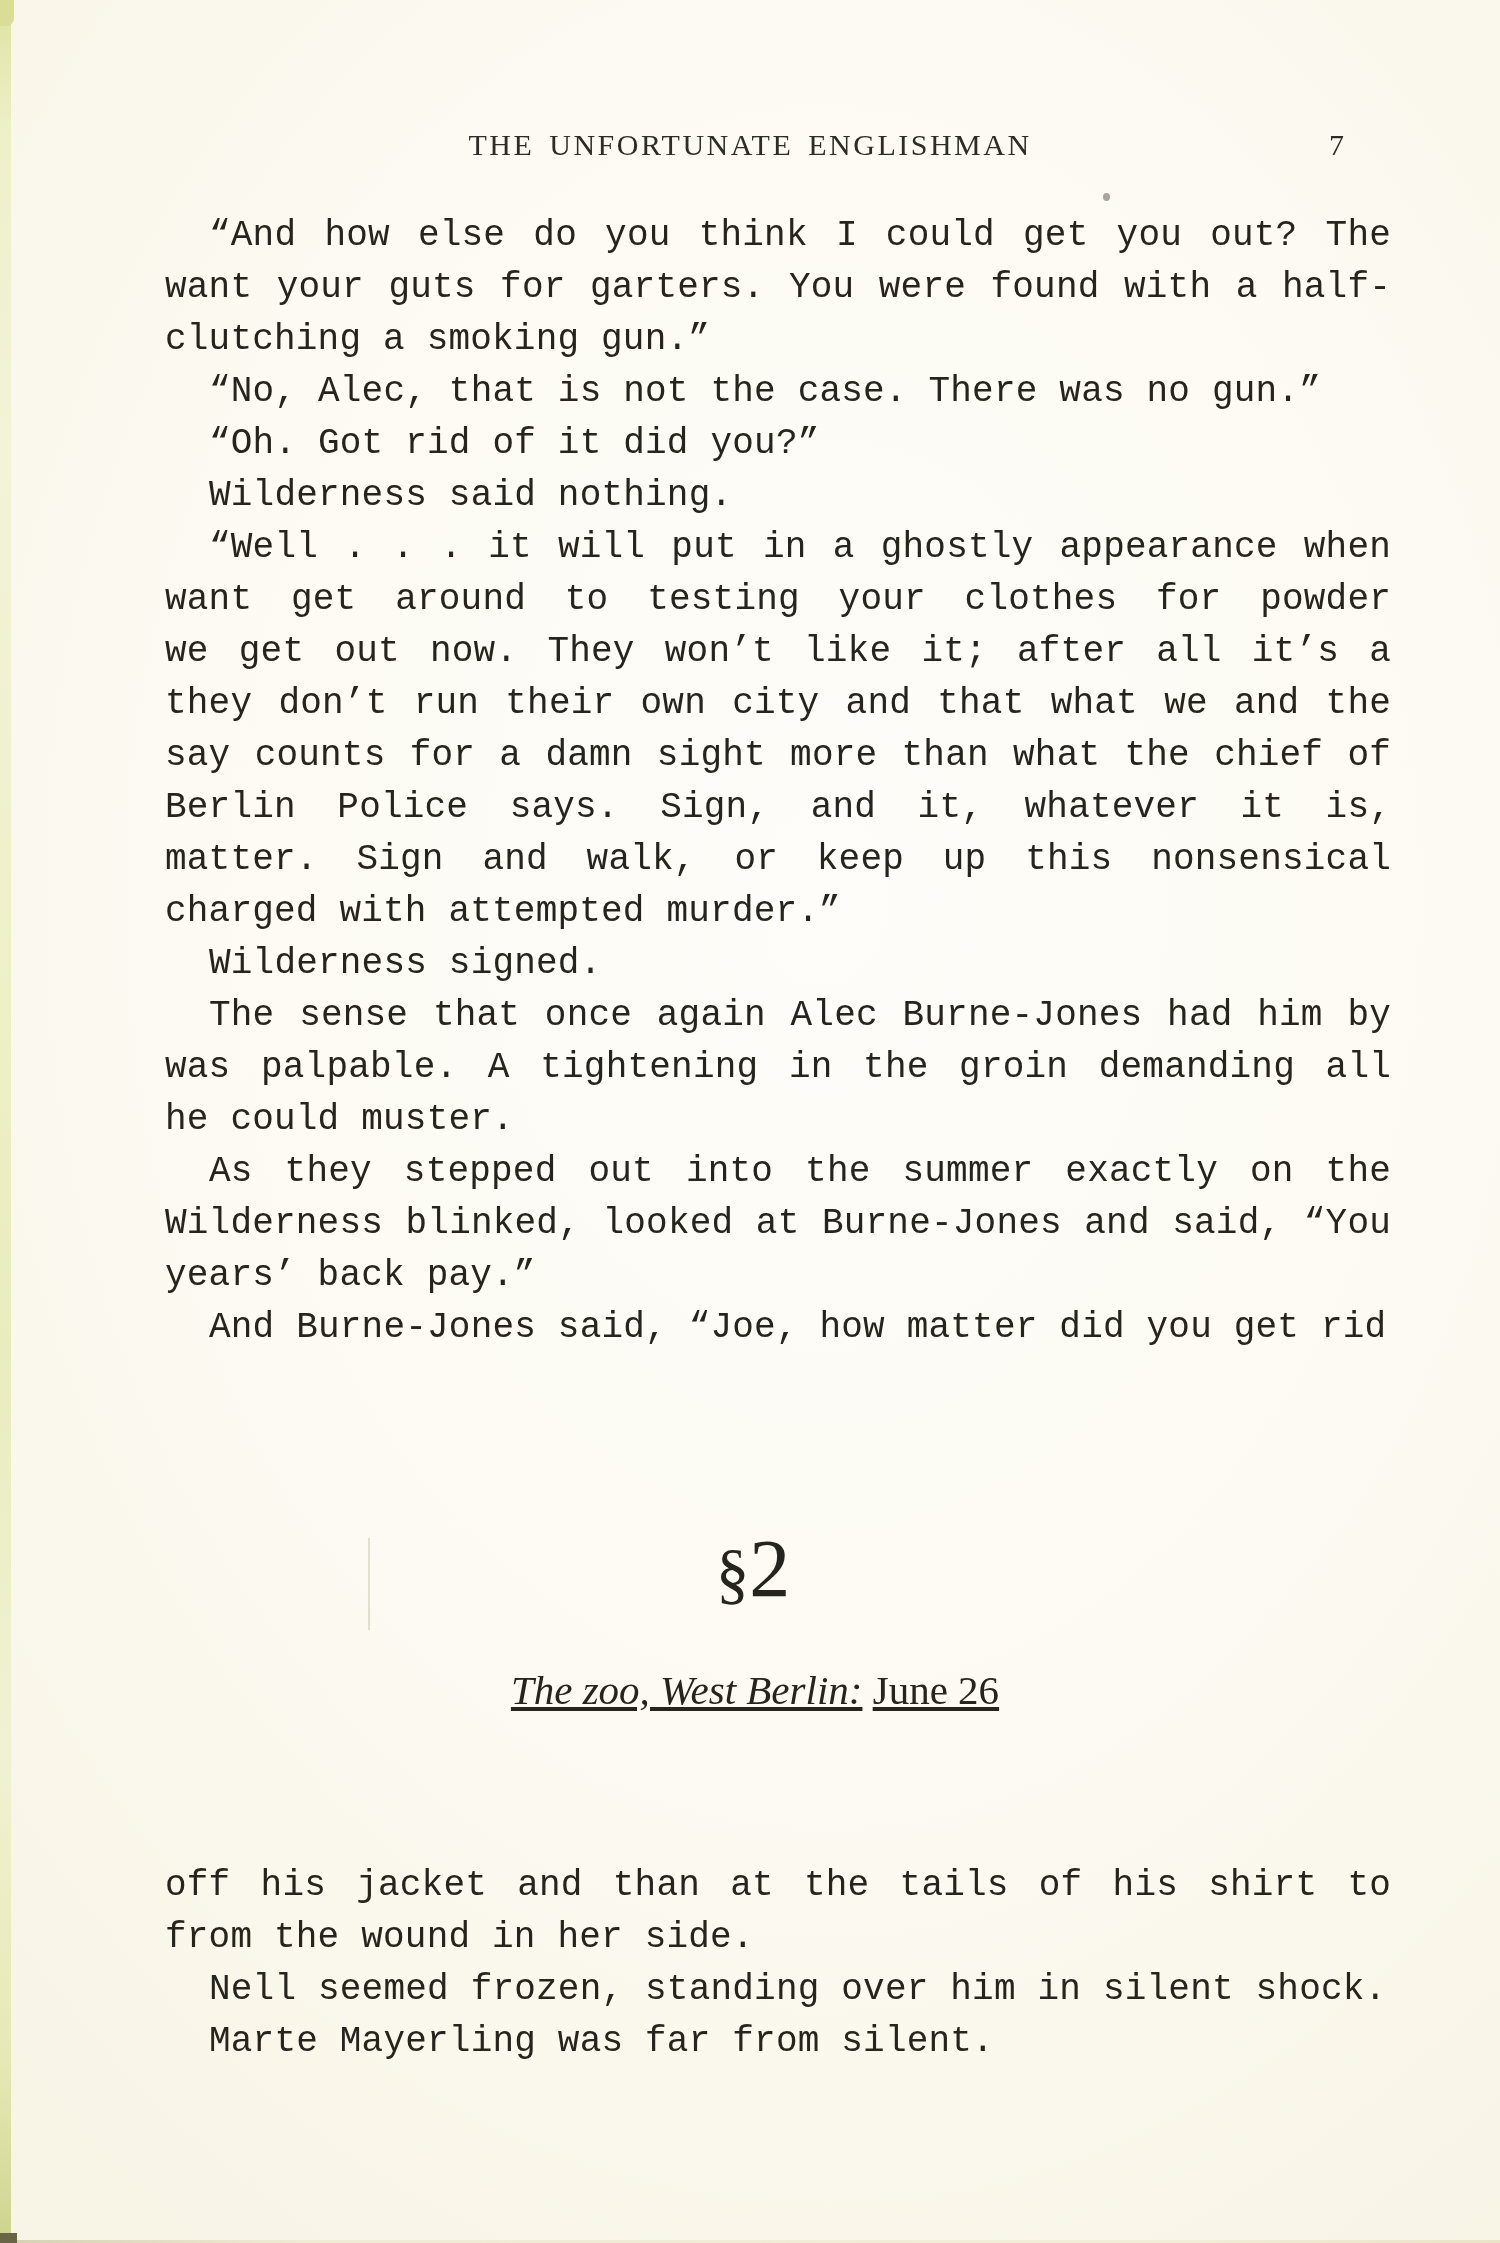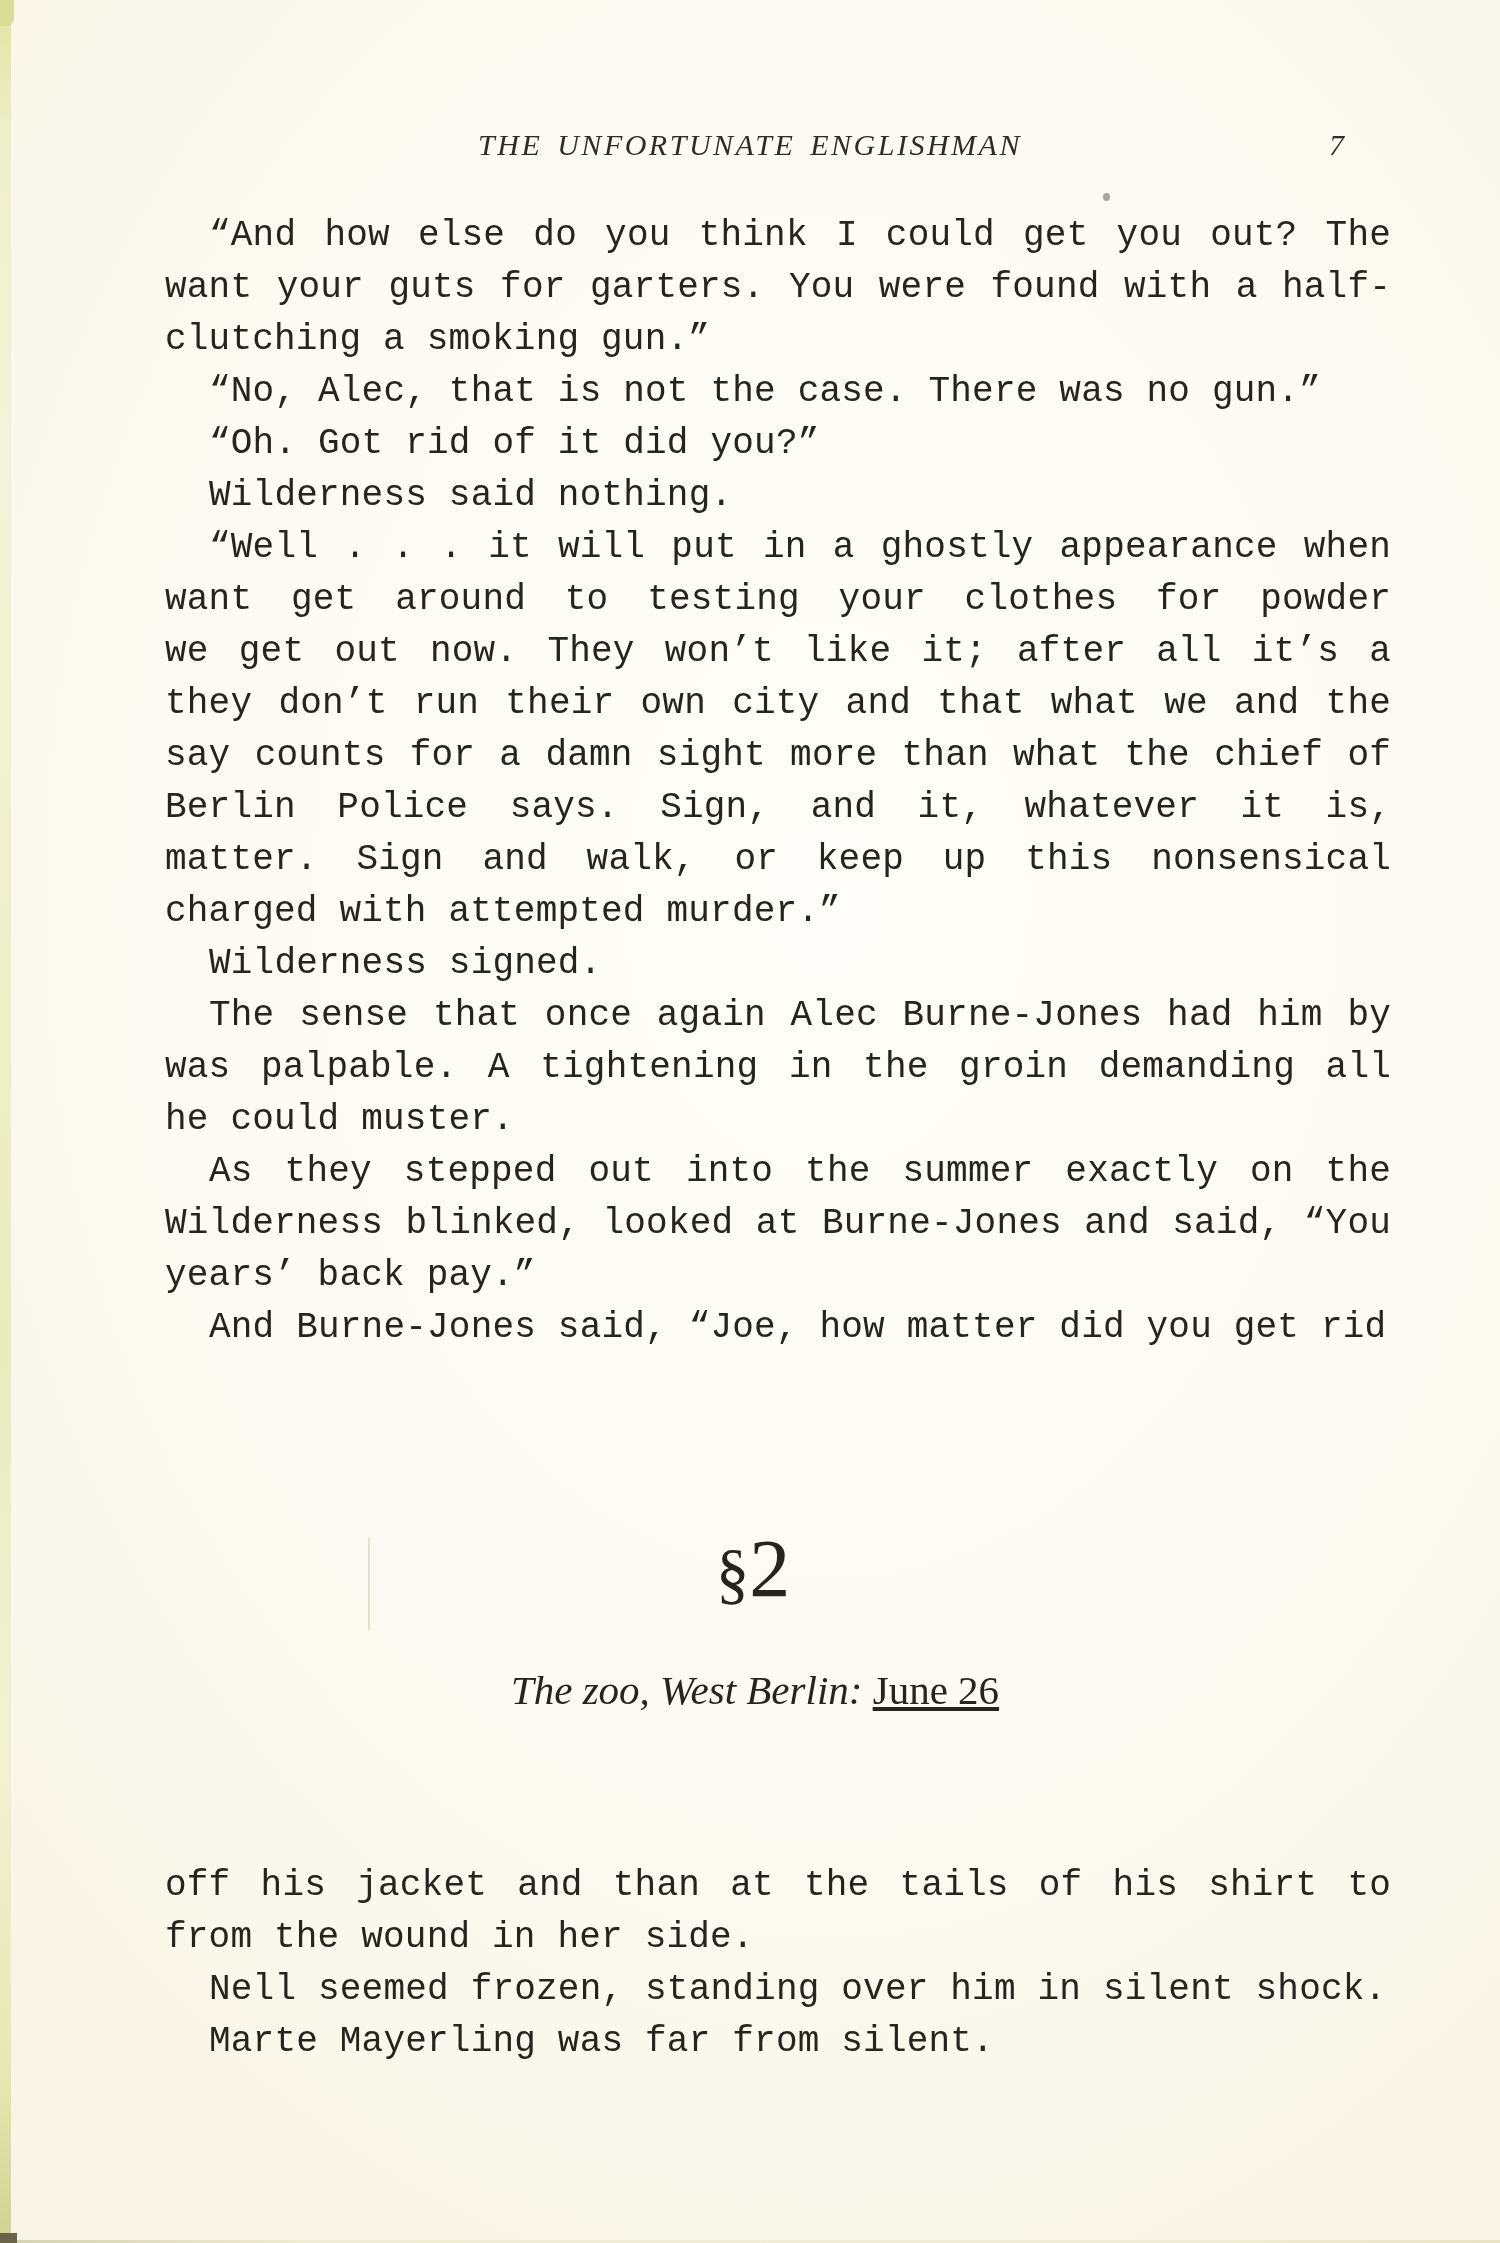--- a/index.html
+++ b/index.html
@@ -31,21 +31,21 @@
     background: #6a6547;
   }
   .bottom-edge-line {
     position: absolute; left: 0; right: 0; bottom: 0; height: 3px;
     background: linear-gradient(to right, #b9b489, #e8e2c2 20%, #ece5c6 80%, #ded5ae);
     opacity: .55;
   }
 
   
   .running-head-row {
-    position: absolute; top: 128px; left: 0; width: 1500px; height: 40px; font-style: italic;
+    position: absolute; top: 128px; left: 0; width: 1500px; height: 40px;
   }
   .running-title {
     display: block; width: 100%;
     text-align: center;
     font-size: 30px; letter-spacing: 2.5px; word-spacing: 5px;
     color: #2e2c27;
   }
   .page-number {
     position: absolute; right: 156px; top: 0;
     font-size: 30px; color: #2e2c27;
@@ -86,21 +86,21 @@
     text-align: center;
     font-size: 82px; line-height: 1;
     color: #26241e;
   }
   .section-heading .sec-mark { font-size: 0.82em; }
   .section-subtitle {
     position: absolute; top: 1666px; left: 0; width: 1510px;
     text-align: center;
     font-size: 41px; color: #27241e;
   }
-  .section-subtitle .subtitle-italic { font-style: italic; }
+  .section-subtitle .subtitle-italic { font-style: italic; text-decoration: underline; }
   .section-subtitle .subtitle-roman { font-style: normal; text-decoration: underline; }
 </style>
 </head>
 <body>
 
 <div class="page">
   <div class="edge-strip"></div>
   <div class="edge-corner-top"></div>
 
   <div class="running-head-row">

